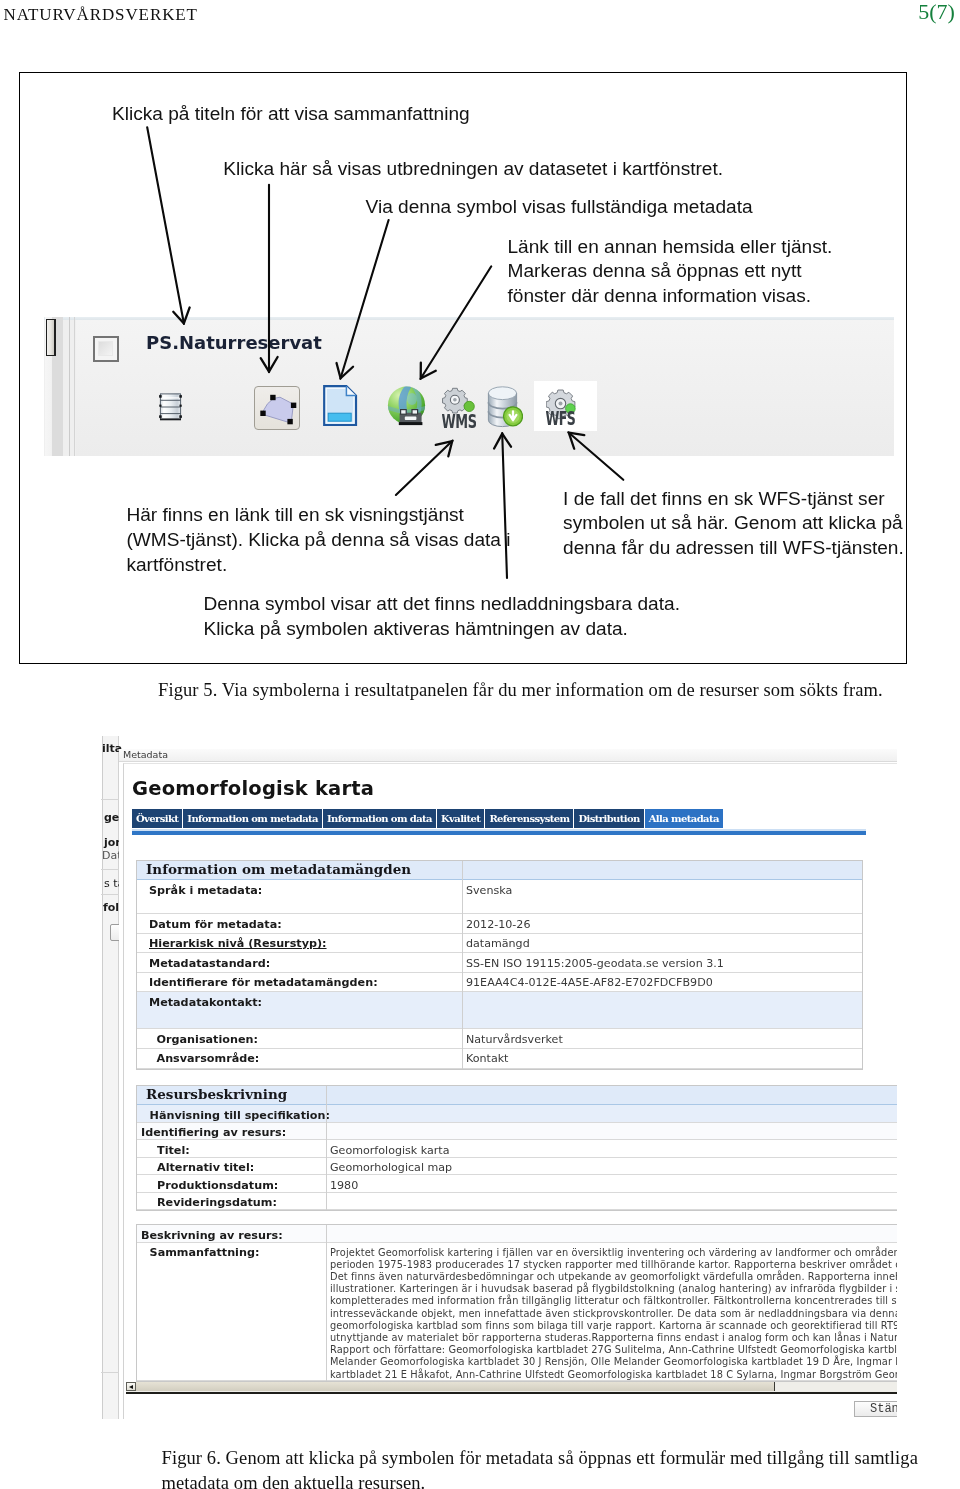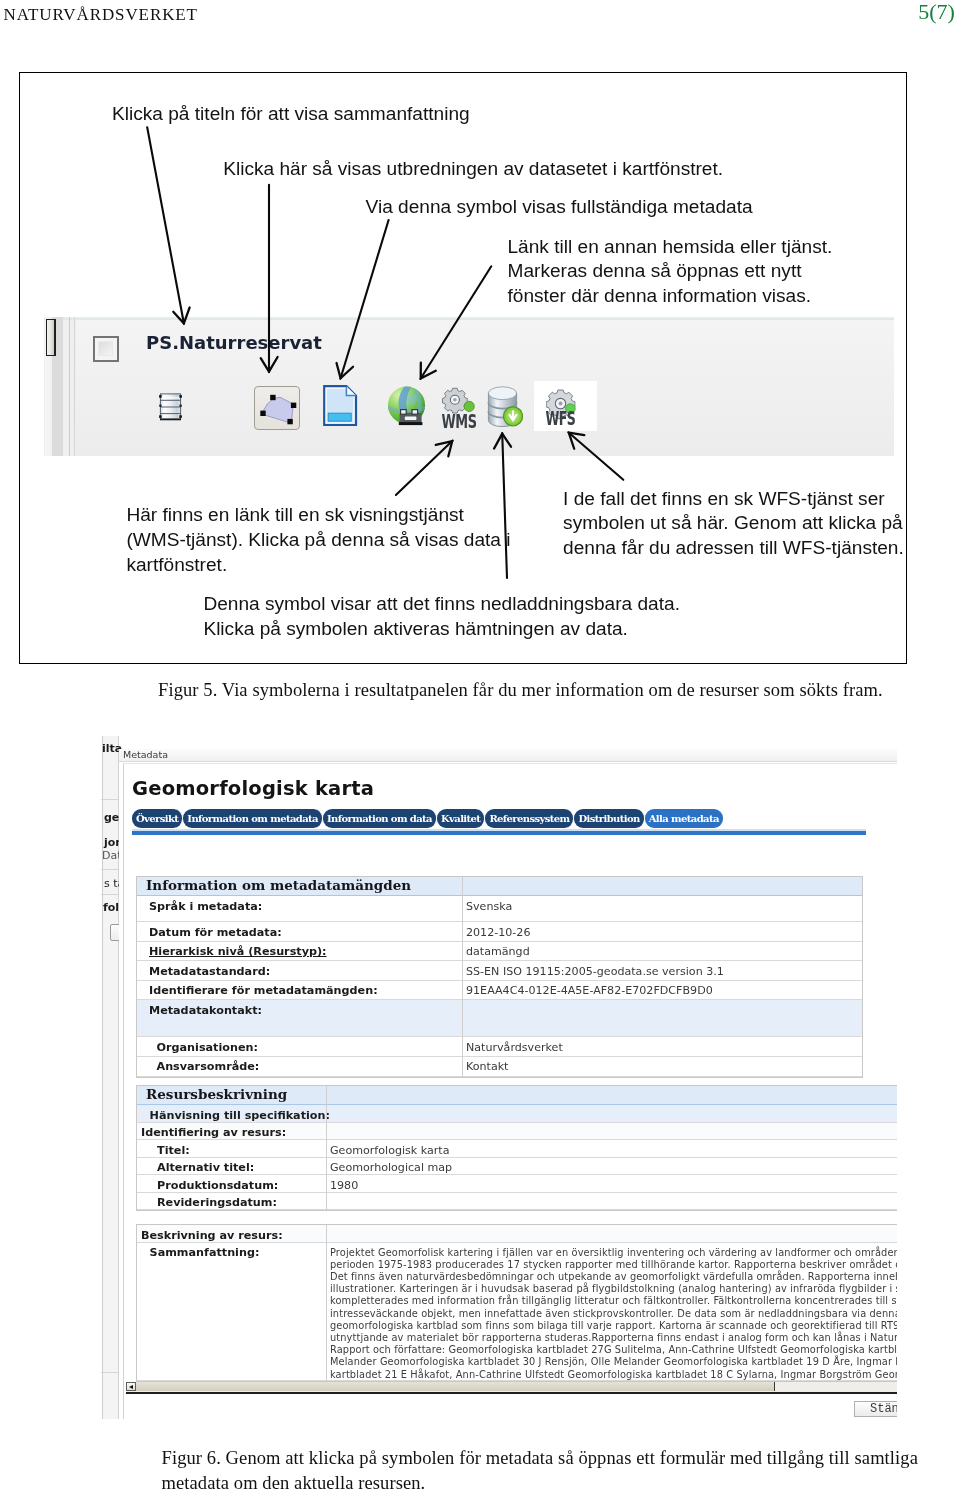--- a/index.html
+++ b/index.html
@@ -70,21 +70,21 @@
       background:linear-gradient(#fbfbfb,#f0f0f0);border-bottom:1px solid #dadada;}
   #mdwin-title span{position:absolute;left:4px;top:-0.5px;font-size:9.5px;color:#3a3a3a;
       font-family:"DejaVu Sans",sans-serif;}
   #mdwin-inner{position:absolute;left:4px;top:14px;width:774px;height:656px;background:#fff;
       border-left:1px solid #d2d2d2;border-top:1px solid #e4e4e4;}
   #md-title{position:absolute;left:8px;top:13px;font-size:19.5px;font-weight:bold;color:#141414;
       font-family:"DejaVu Sans",sans-serif;letter-spacing:.2px;}
   #md-tabs{position:absolute;left:8px;top:45px;height:19px;display:flex;align-items:stretch;}
   .md-tab{height:19px;background:#1d4373;color:#ffffff;font-size:10px;font-weight:bold;
       padding:0 4px;display:flex;align-items:center;white-space:nowrap;
-      font-family:"DejaVu Serif",serif;border-right:1.3px solid #ffffff;letter-spacing:-0.6px;border-radius:9px;}
+      font-family:"DejaVu Serif",serif;border-right:1.3px solid #ffffff;letter-spacing:-0.6px;}
   .md-tab.active{background:#2c72c4;border-right:none;}
   #md-tabrule{position:absolute;left:8px;top:67px;width:734px;height:3.5px;background:#2f76c6;}
   #md-tabrule2{position:absolute;left:8px;top:64.5px;width:734px;height:2.5px;background:#ccdff4;}
 
   .md-table{position:absolute;left:12px;border:1px solid #c8c8c8;
       background:#fff;overflow:hidden;}
   #md-body{position:absolute;left:0;top:0;width:774px;height:656px;}
   .md-sechead{height:19px;background:#dfeaf9;border-bottom:1px solid #a9c7e6;
       font-family:"DejaVu Serif",serif;font-weight:bold;font-size:13.5px;color:#16161a;
       padding-left:9px;line-height:17px;}
@@ -322,23 +322,23 @@
           <div class="md-tab">Information om metadata</div>
           <div class="md-tab">Information om data</div>
           <div class="md-tab">Kvalitet</div>
           <div class="md-tab">Referenssystem</div>
           <div class="md-tab">Distribution</div>
           <div class="md-tab active">Alla metadata</div>
         </div>
       <div id="md-tabrule2"></div>
       <div id="md-tabrule"></div>
       <div id="md-body">
-          <div class="md-table" style="top: 96px; width: 727px; margin-top: 16px;">
+          <div class="md-table" style="top: 96px; width: 727px;">
             <div class="md-sechead">Information om metadatamängden</div>
-            <div class="md-row" style="height: 26px;">
+            <div class="md-row" style="height: 34px;">
               <span class="lab" style="left: 12px;">Språk i metadata:</span>
               <span class="val" style="left: 329px;">Svenska</span>
             </div>
             <div class="md-row" style="height: 19.6px;">
               <span class="lab" style="left: 12px;">Datum för metadata:</span>
               <span class="val" style="left: 329px;">2012-10-26</span>
             </div>
             <div class="md-row" style="height: 19.6px;">
               <span class="lab" style="left: 12px; text-decoration: underline;">Hierarkisk nivå (Resurstyp):</span>
               <span class="val" style="left: 329px;">datamängd</span>

